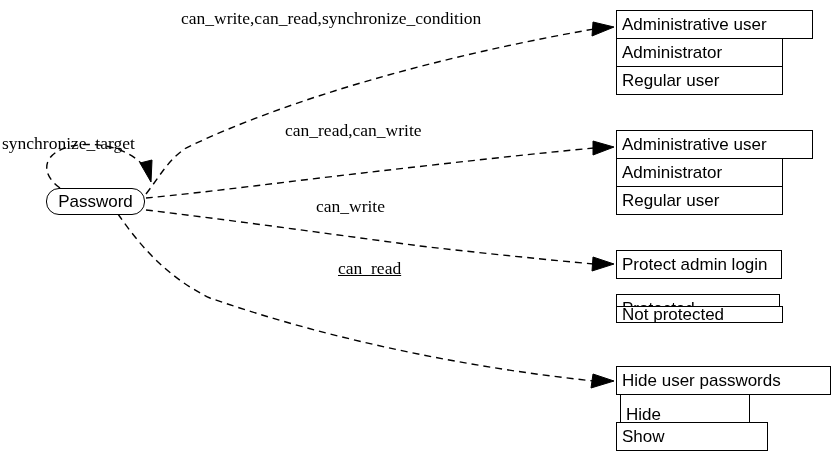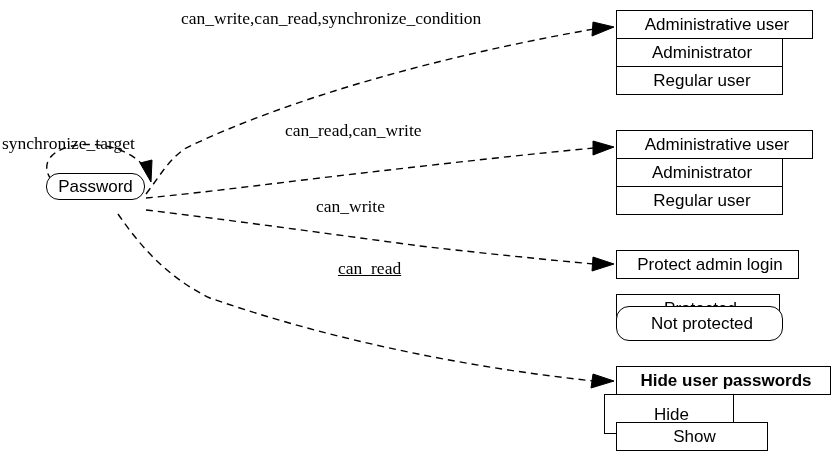--- a/index.html
+++ b/index.html
@@ -39,21 +39,20 @@
     border: 1.4px solid #000000;
     background: #ffffff;
     font-family: "Liberation Sans", sans-serif;
     font-size: 17px;
     color: #000000;
     line-height: 1;
     display: flex;
     align-items: center;
     padding-left: 5px;
     white-space: nowrap;
-    justify-content: center;
   }
   .node-box.title-row {
     z-index: 3;
   }
   .node-box.sub-row {
     z-index: 2;
   }
   .single-node {
     position: absolute;
     box-sizing: border-box;
@@ -103,21 +102,21 @@
       <path class="edge-path" d="M 146,210 C 230,220 330,234 420,246 C 490,254 550,260 594,264"></path>
       <polygon class="arrow-head" points="593,257 614,264 592,271"></polygon>
     </g>
 
     <g>
       <path class="edge-path" d="M 118,214 C 140,246 168,278 210,298 C 330,340 470,368 594,381"></path>
       <polygon class="arrow-head" points="593,374 614,381 591,388"></polygon>
     </g>
   </svg>
 
-  <div class="single-node" style="left:46px; top:173px; width:99px; height:27px;border-radius:13px;">
+  <div class="single-node" style="left:46px; top:188px; width:99px; height:27px;border-radius:13px;">
     <span>Password</span>
   </div>
 
   <div class="edge-label" style="left:181px; top:8px;">can_write,can_read,synchronize_condition</div>
 
   <div class="edge-label" style="left:2px; top:133px;">synchronize_target</div>
   <div class="edge-label" style="left:285px; top:120px;">can_read,can_write</div>
   <div class="edge-label" style="left:316px; top:196px;">can_write</div>
   <div class="edge-label" style="left:338px; top:258px;text-decoration:underline;">can_read</div>
 
@@ -134,33 +133,33 @@
   <div class="node-box title-row" style="left:616px; top:130px; width:197px; height:29px;">
     <span>Administrative user</span>
   </div>
   <div class="node-box sub-row" style="left:616px; top:158px; width:167px; height:29px;">
     <span>Administrator</span>
   </div>
   <div class="node-box sub-row" style="left:616px; top:186px; width:167px; height:29px;">
     <span>Regular user</span>
   </div>
 
-  <div class="node-box title-row" style="left:616px; top:250px; width:183px; height:29px;">
+  <div class="node-box title-row" style="left:616px; top:250px; width:166px; height:29px;">
     <span>Protect admin login</span>
   </div>
   <div class="node-box sub-row" style="left:616px; top:294px; width:164px; height:29px;">
     <span>Protected</span>
   </div>
-  <div class="node-box sub-row" style="left:616px; top:306px; width:167px; height:35px;border-radius:13px;">
+  <div class="node-box sub-row" style="left:616px; top:306px; width:167px; height:17px;">
     <span>Not protected</span>
   </div>
 
-  <div class="node-box title-row" style="left:616px; top:366px; width:215px; height:29px;font-weight:bold;">
+  <div class="node-box title-row" style="left:616px; top:366px; width:215px; height:29px;">
     <span>Hide user passwords</span>
   </div>
-  <div class="node-box sub-row" style="left:604px; top:394px; width:130px; height:40px;">
+  <div class="node-box sub-row" style="left:620px; top:394px; width:130px; height:40px;">
     <span>Hide</span>
   </div>
   <div class="node-box sub-row" style="left:616px; top:422px; width:152px; height:29px;">
     <span>Show</span>
   </div>
 
 </div>
 
 </body></html>

